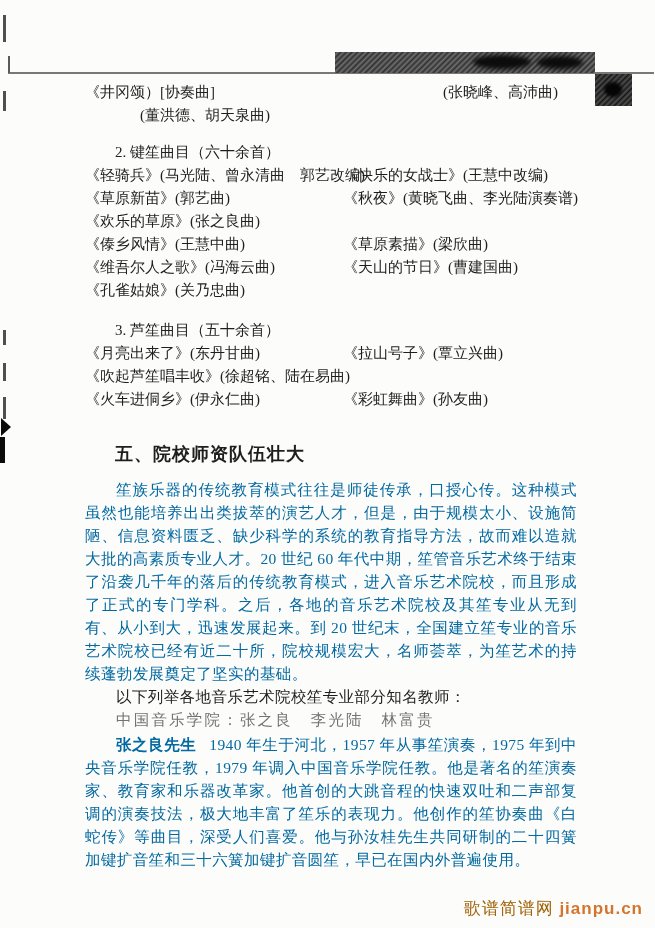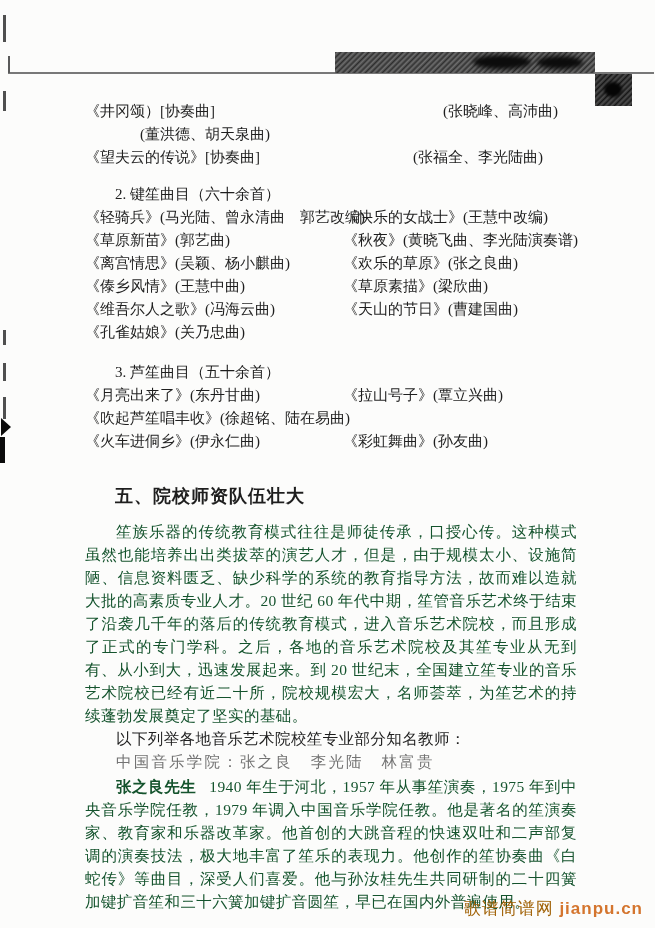--- a/index.html
+++ b/index.html
@@ -23,32 +23,32 @@
   .margin-bar{position:absolute;left:0;top:437px;width:5px;height:26px;background:#0b0b0b;}
   .header-band{position:absolute;left:335px;top:52px;width:260px;height:21px;
     background:repeating-linear-gradient(135deg,#2c2c2c 0px,#6e6e6e 2px,#383838 4px);}
   .band-blotch{position:absolute;background:#0c0c0c;border-radius:50%;filter:blur(2px);}
   .bb1{left:138px;top:3px;width:58px;height:14px;}
   .bb2{left:202px;top:4px;width:46px;height:13px;}
   .header-square{position:absolute;left:595px;top:74px;width:37px;height:32px;
     background:repeating-linear-gradient(135deg,#161616 0px,#4e4e4e 2px,#222 4px);}
   .square-blotch{position:absolute;left:9px;top:8px;width:18px;height:15px;background:#050505;border-radius:50%;filter:blur(1.5px);}
   
-  .content{position:absolute;left:85px;top:100px;width:492px;}
+  .content{position:absolute;left:85px;top:81px;width:492px;}
   .duo{display:flex;height:23px;line-height:23px;font-size:15px;white-space:nowrap;}
   .cl{width:258px;flex:none;}
   .cr{flex:1;}
   .ind55{padding-left:55px;}
   .ind70{padding-left:70px;}
   .ind100{padding-left:100px;}
   .list-head{height:23px;line-height:23px;font-size:15px;padding-left:30px;}
   .mt14{margin-top:14px;}
   .mt17{margin-top:17px;}
   .sec-title{margin-top:30px;height:26px;line-height:26px;font-size:18px;font-weight:bold;padding-left:30px;letter-spacing:1px;}
-  .para{margin:11px 0 0 0;font-size:15.5px;line-height:23px;text-align:justify;text-indent:2em;letter-spacing:.4px;color:#14532d;}
+  .para{margin:11px 0 0 0;font-size:15.5px;line-height:23px;text-align:justify;text-indent:2em;letter-spacing:.4px;color:#0369a1;}
   .oneline{margin:0;font-size:15.5px;line-height:23px;text-indent:2em;letter-spacing:.4px;}
   .kai{letter-spacing:2.2px;color:#737373;}
   .bio{margin-top:2px;}
   .bio-lead{font-weight:bold;padding-right:13px;}
   
   .watermark{position:absolute;right:12px;top:897px;font-size:17px;letter-spacing:1px;
     font-family:"Liberation Sans","DejaVu Sans",sans-serif;}
   .wm-name{color:#a16207;}
   .wm-url{color:#d4752e;font-weight:bold;margin-top:12px;}
 </style>
@@ -74,36 +74,31 @@
 
 <div class="content">
 
   <div class="duo">
     <span class="cl">《井冈颂）[协奏曲]</span>
     <span class="cr ind100">(张晓峰、高沛曲)</span>
   </div>
   <div class="duo">
     <span class="cl ind55">(董洪德、胡天泉曲)</span>
   </div>
-  <div class="duo">
-    <span class="cl">《望夫云的传说》[协奏曲]</span>
-    <span class="cr ind70">(张福全、李光陆曲)</span>
-  </div>
 
   <div class="list-head mt14">2. 键笙曲目（六十余首）</div>
   <div class="duo">
     <span class="cl">《轻骑兵》(马光陆、曾永清曲　郭艺改编)</span>
     <span class="cr">《快乐的女战士》(王慧中改编)</span>
   </div>
   <div class="duo">
     <span class="cl">《草原新苗》(郭艺曲)</span>
     <span class="cr">《秋夜》(黄晓飞曲、李光陆演奏谱)</span>
   </div>
   <div class="duo">
-    <span class="cl">《离宫情思》(吴颖、杨小麒曲)</span>
     <span class="cr">《欢乐的草原》(张之良曲)</span>
   </div>
   <div class="duo">
     <span class="cl">《傣乡风情》(王慧中曲)</span>
     <span class="cr">《草原素描》(梁欣曲)</span>
   </div>
   <div class="duo">
     <span class="cl">《维吾尔人之歌》(冯海云曲)</span>
     <span class="cr">《天山的节日》(曹建国曲)</span>
   </div>

